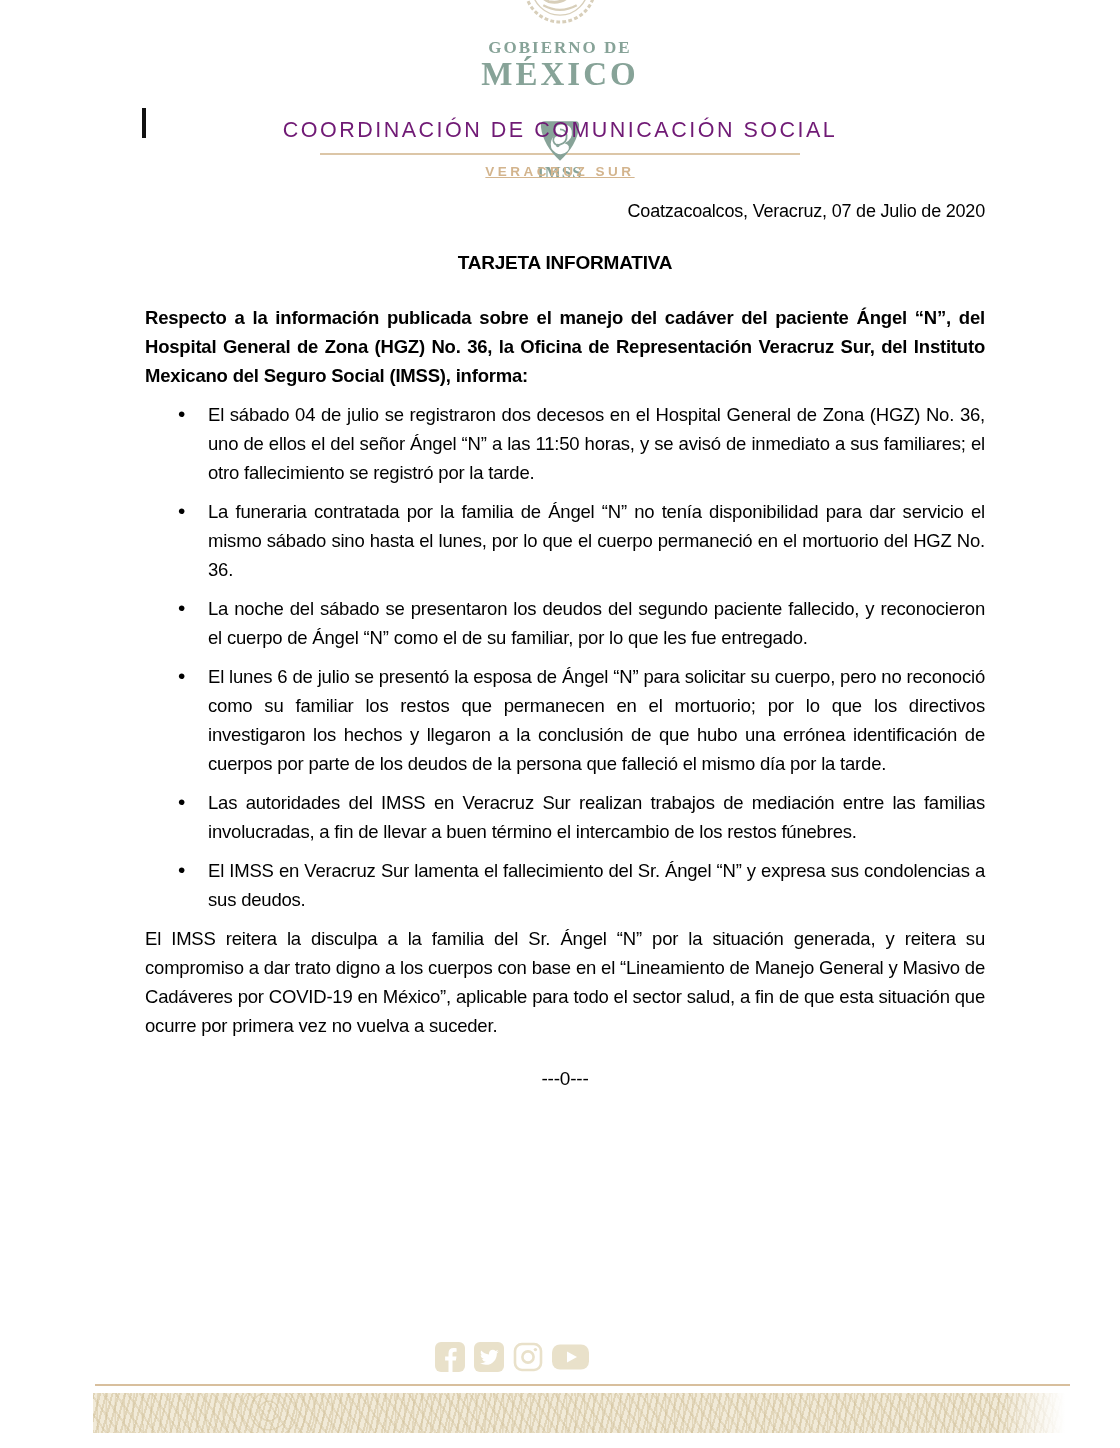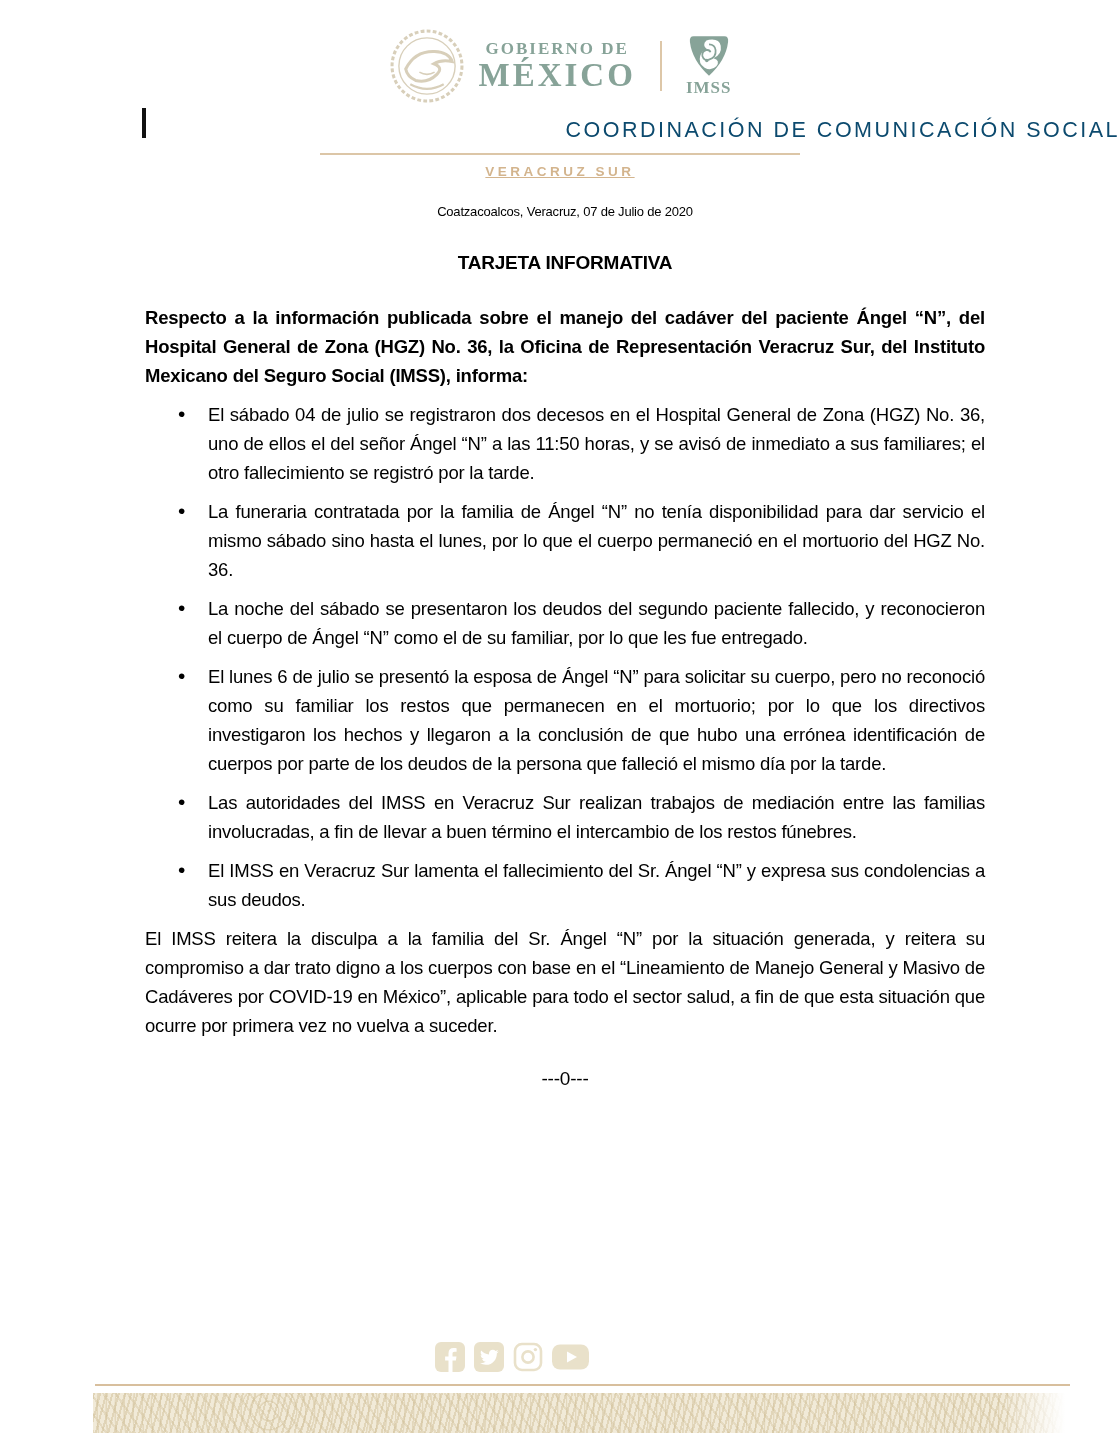--- a/index.html
+++ b/index.html
@@ -18,20 +18,21 @@
   }
 
   
   .letterhead { padding-top: 28px; }
   .logo-row {
     display: flex;
     align-items: center;
     justify-content: center;
     gap: 14px;
     height: 76px;
+    flex-direction: column;
   }
   .seal svg { display: block; }
   .brand {
     font-family: "Liberation Serif", serif;
     color: #87a398;
     text-align: center;
     line-height: 1.05;
   }
   .brand .line1 { font-size: 17px; font-weight: bold; letter-spacing: 2px; }
   .brand .line2 { font-size: 33px; font-weight: bold; letter-spacing: 3px; }
@@ -52,22 +53,22 @@
     text-align: right;
   }
   .text-cursor {
     position: absolute;
     left: 142px; top: 108px;
     width: 4px; height: 30px;
     background: #111;
   }
   .department {
     margin-top: 14px;
-    text-align: right;
-    color: #0c4a6e;
+    text-align: center;
+    color: #701a75;
     font-size: 21.5px;
     letter-spacing: 2.5px;
     font-weight: 400;
   }
   .header-rule {
     width: 480px; height: 2px;
     background: #dcc6a7;
     margin: 10px auto 0 auto;
   }
   .region {
@@ -83,22 +84,22 @@
   
   .doc-body {
     width: 840px;
     margin-left: 145px;
     font-size: 18.5px;
     letter-spacing: -0.2px;
     line-height: 29px;
   }
   .dateline {
     margin-top: 18px;
-    text-align: center;
-    font-size: 13px;
+    text-align: right;
+    font-size: 18px;
   }
   .doc-title {
     margin-top: 22px;
     text-align: center;
     font-size: 19px;
     font-weight: bold;
     letter-spacing: -0.2px;
   }
   .intro {
     margin-top: 26px;

